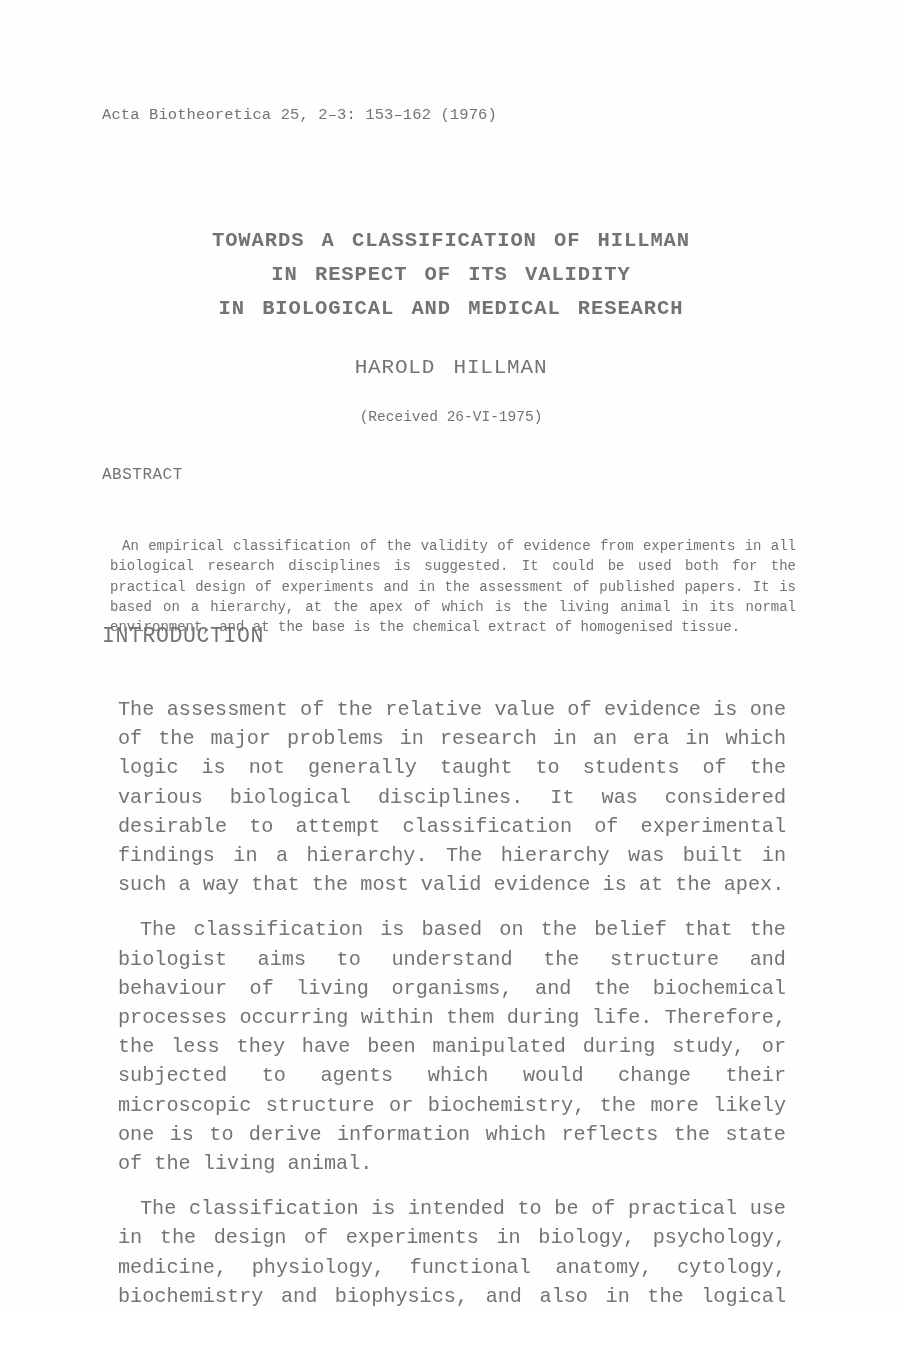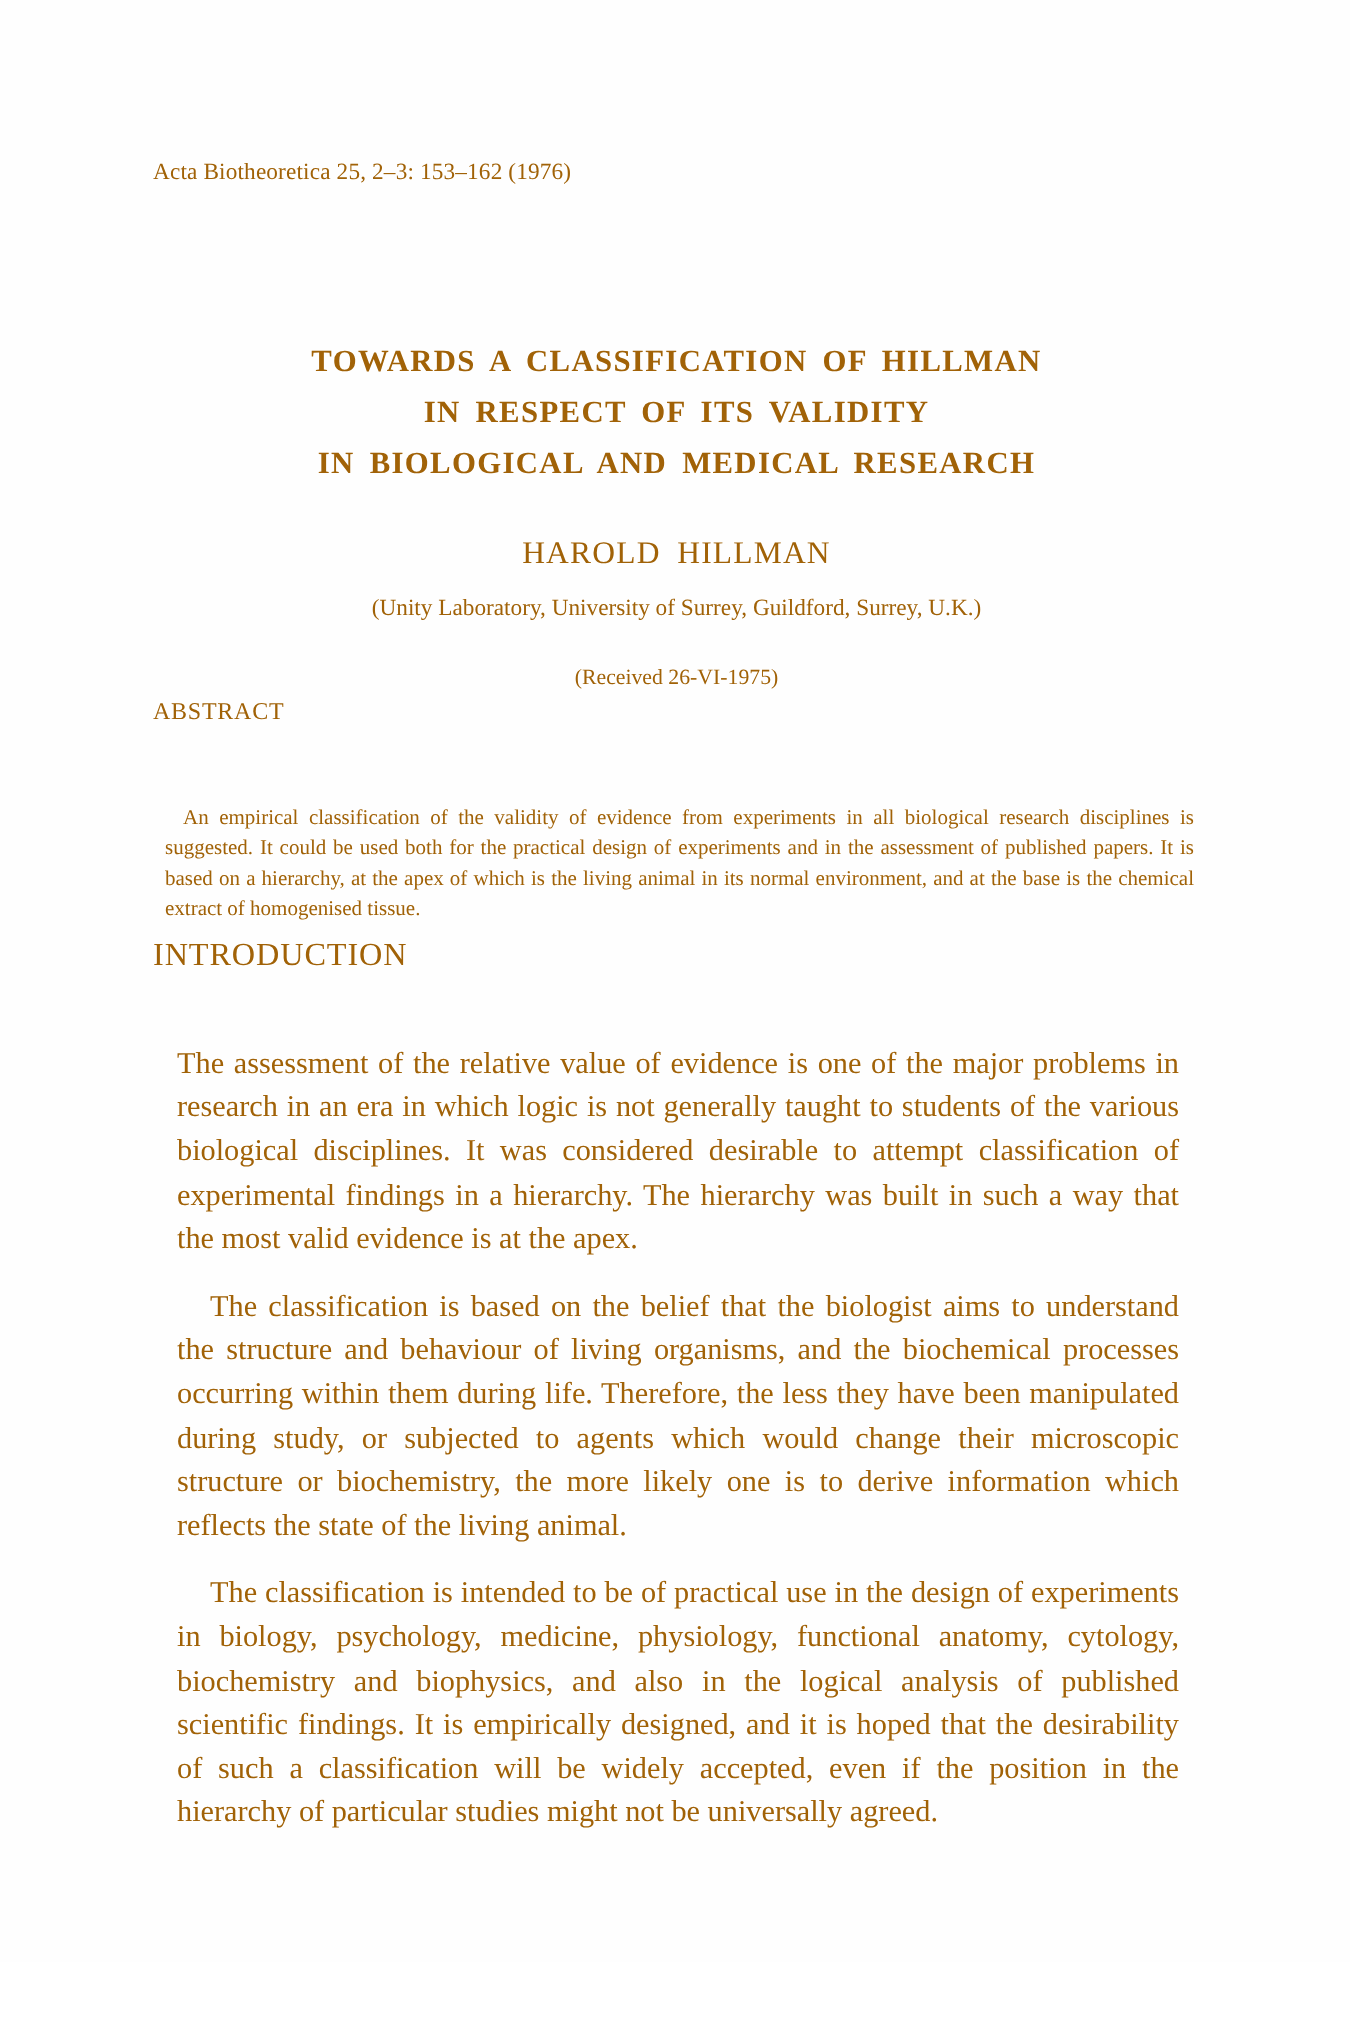--- a/index.html
+++ b/index.html
@@ -7,22 +7,22 @@
     padding: 0;
     background: #ffffff;
   }
 
   #page {
     position: relative;
     width: 900px;
     height: 1308px;
     background: #fefefe;
     overflow: hidden;
-    font-family: Liberation Serif, serif;
-    color: #a16207;
+    font-family: Liberation Mono, monospace;
+    color: #737373;
   }
 
   
   .running-head {
     position: absolute;
     left: 102px;
     top: 106px;
     font-size: 15.5px;
     letter-spacing: 0.1px;
     white-space: nowrap;
@@ -126,21 +126,20 @@
 
   <div class="running-head">Acta Biotheoretica 25, 2–3: 153–162 (1976)</div>
 
   <div class="title-block">
     <div class="title-line">TOWARDS A CLASSIFICATION OF HILLMAN</div>
     <div class="title-line">IN RESPECT OF ITS VALIDITY</div>
     <div class="title-line">IN BIOLOGICAL AND MEDICAL RESEARCH</div>
 
     <div class="author">HAROLD HILLMAN</div>
 
-    <div class="affiliation">(Unity Laboratory, University of Surrey, Guildford, Surrey, U.K.)</div>
 
     <div class="received">(Received 26-VI-1975)</div>
   </div>
 
   <div class="abstract-heading">ABSTRACT</div>
 
   <div class="abstract-body">An empirical classification of the validity of evidence from experiments in all biological research disciplines is suggested. It could be used both for the practical design of experiments and in the assessment of published papers. It is based on a hierarchy, at the apex of which is the living animal in its normal environment, and at the base is the chemical extract of homogenised tissue.</div>
 
   <div class="section-heading">INTRODUCTION</div>
 

